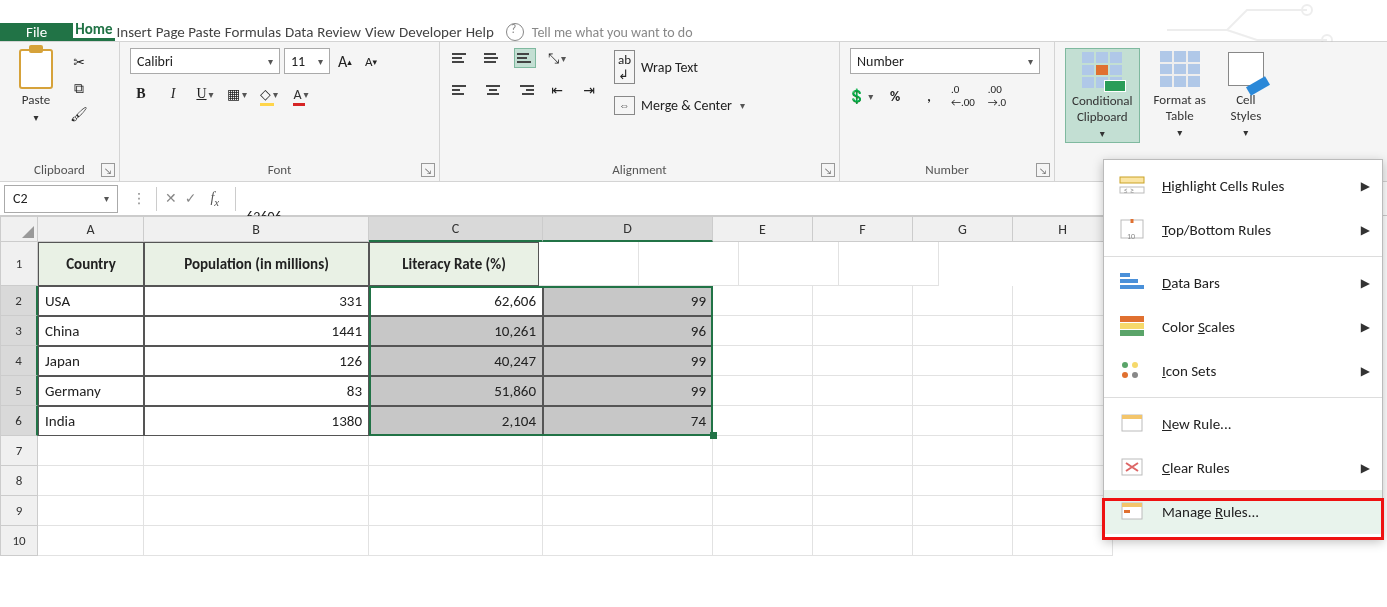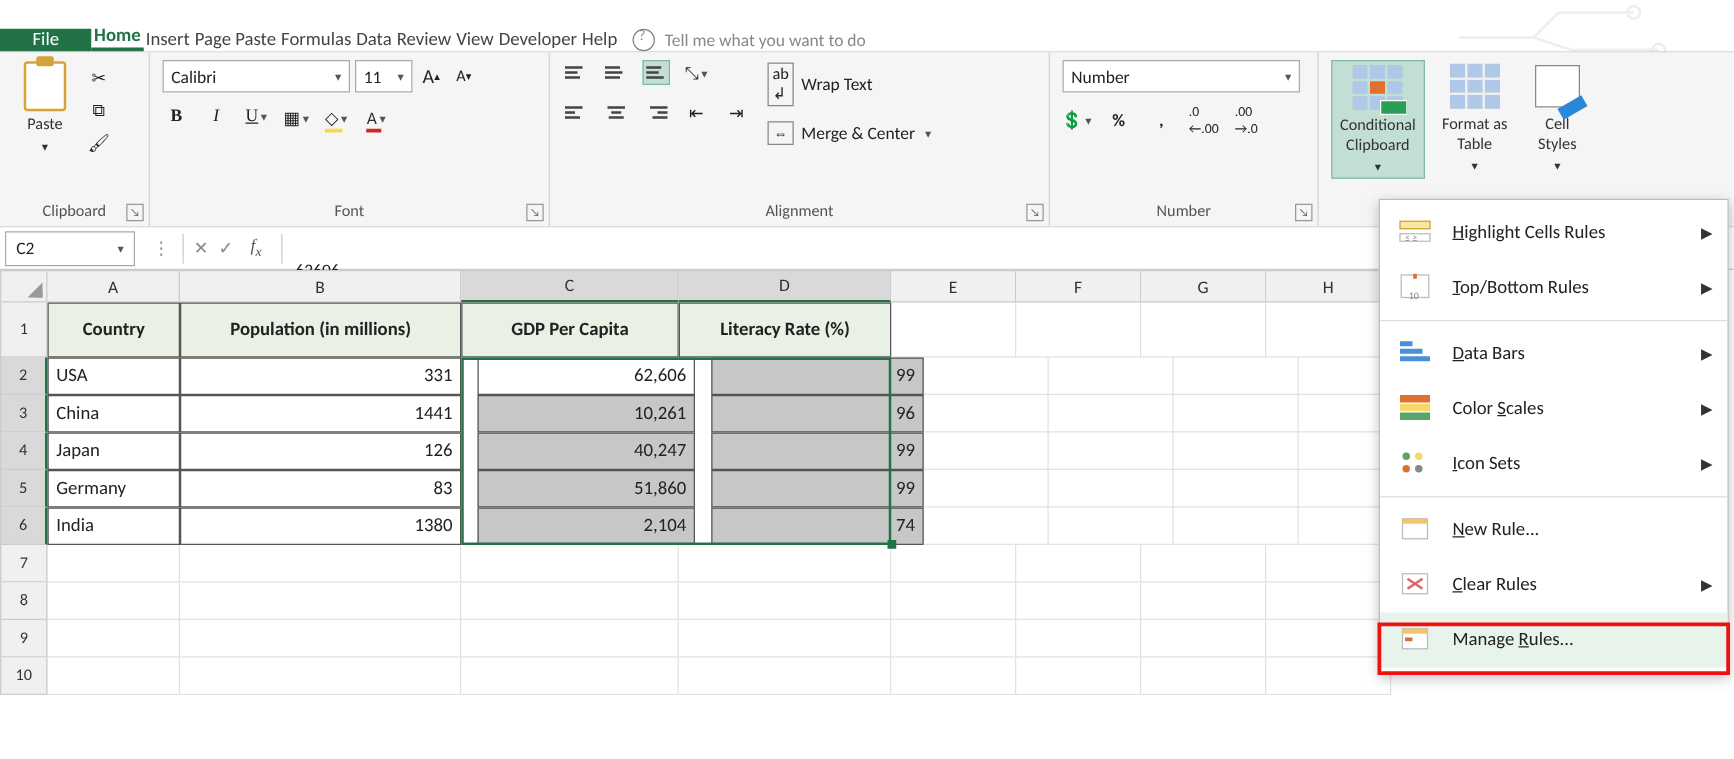--- a/index.html
+++ b/index.html
@@ -119,41 +119,41 @@
   .cf-icon .grid div:nth-child(5){background:#e07030;}
   .cf-icon .hl{position:absolute;right:-4px;bottom:-4px;width:22px;height:12px;background:#2a9d58;border:1px solid #fff;}
   .fat-icon{width:40px;height:36px;background:#eee;display:grid;grid-template-columns:repeat(3,1fr);grid-template-rows:repeat(3,1fr);gap:2px;}
   .fat-icon div{background:#b0c8e8;}
   .cellstyle-ic{width:36px;height:34px;border:1px solid #888;background:#fff;position:relative;}
   .cellstyle-ic::after{content:"";position:absolute;right:-6px;bottom:-6px;width:22px;height:10px;background:#2a88d8;transform:rotate(-30deg);}
   
   .fbar {
     display:flex; align-items:center; height:34px; border-bottom:1px solid #ccc; background:#fff;
   }
-  .namebox{width:104px;height:28px;border:1px solid #aaa;margin:0 4px;display:flex;align-items:center;padding:0 8px;}
+  .namebox{width:114px;height:28px;border:1px solid #aaa;margin:0 4px;display:flex;align-items:center;padding:0 8px;}
   .namebox .dd{margin-left:auto;}
   .fx-btns{display:flex;gap:8px;padding:0 10px;color:#888;align-items:center;}
   .fx-label{font-style:italic;font-family:"Times New Roman";color:#555;padding:0 6px;}
   .fbar-val{flex:1;padding:0 10px;margin-top:35px;}
   .vline{width:1px;height:24px;background:#ccc;}
   
   .sheet{position:relative;}
   .colheads{display:flex;}
   .corner{width:38px;height:26px;border:1px solid #ccc;background:#f0f0f0;position:relative;}
   .corner::after{content:"";position:absolute;right:3px;bottom:3px;border:6px solid transparent;border-right-color:#999;border-bottom-color:#999;}
   .ch{height:26px;border:1px solid #ccc;border-left:none;background:#f0f0f0;display:flex;align-items:center;justify-content:center;color:#333;font-size:14px;}
   .ch.sel{background:#d9d9d9;border-bottom:2px solid #217346;}
   .row{display:flex;}
   .rh{width:38px;border:1px solid #ccc;border-top:none;background:#f0f0f0;display:flex;align-items:center;justify-content:center;color:#333;font-size:13px;}
   .rh.sel{background:#d9d9d9;border-right:2px solid #217346;}
   .cell{border:1px solid #e2e2e2;border-top:none;border-left:none;height:30px;display:flex;align-items:center;padding:0 6px;font-size:15px;}
   .cell.hd{background:#e9f1e5;font-weight:bold;justify-content:center;border:1px solid #555 !important;}
   .cell.b{border:1px solid #555 !important;}
   .cell.num{justify-content:flex-end;}
-  .cell.selrange{background:#c7c7c7;margin-left:13px;}
+  .cell.selrange{background:#c7c7c7;}
   
   .sel-rect{position:absolute;border:2px solid #217346;pointer-events:none;}
   .sel-handle{position:absolute;width:7px;height:7px;background:#217346;}
   
   .cf-menu{
     position:absolute;
     top:159px; left:1103px;
     width:280px;
     background:#fff;
     box-shadow:0 3px 10px rgba(0,0,0,.25);
@@ -438,21 +438,20 @@
     <div class="ch wE">E</div>
     <div class="ch wF">F</div>
     <div class="ch wG">G</div>
     <div class="ch wH">H</div>
   </div>
 
   <div class="row row1">
     <div class="rh">1</div>
     <div class="cell hd wA">Country</div>
     <div class="cell hd wB">Population (in millions)</div>
-    <div class="cell hd wC">GDP Per Capita</div>
     <div class="cell hd wD">Literacy Rate (%)</div>
     <div class="cell wE"></div>
     <div class="cell wF"></div>
     <div class="cell wG"></div>
     <div class="cell wH"></div>
   </div>
 
   <div class="row">
     <div class="rh sel">2</div>
     <div class="cell b wA">USA</div>

